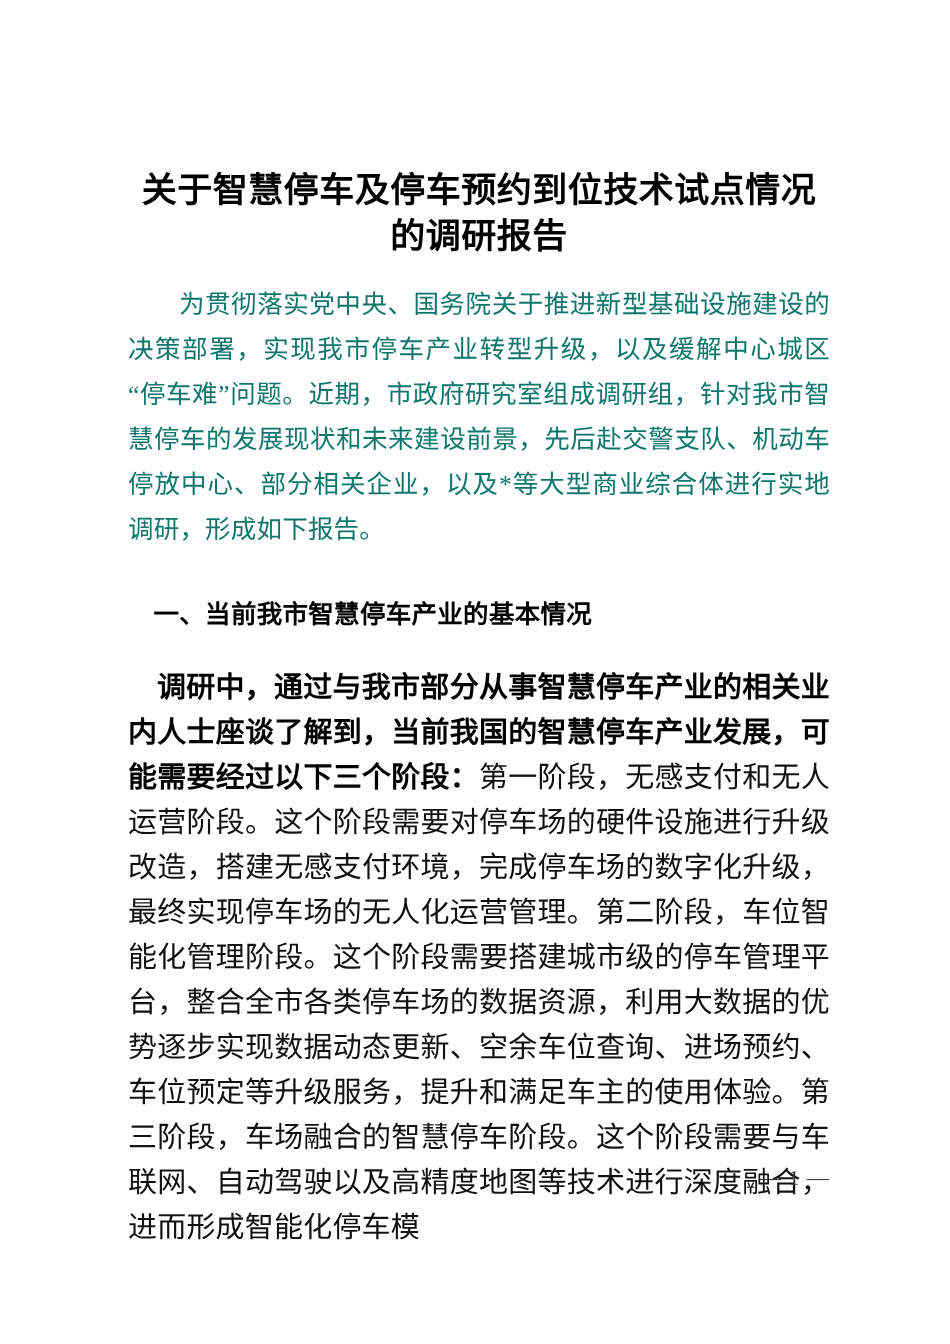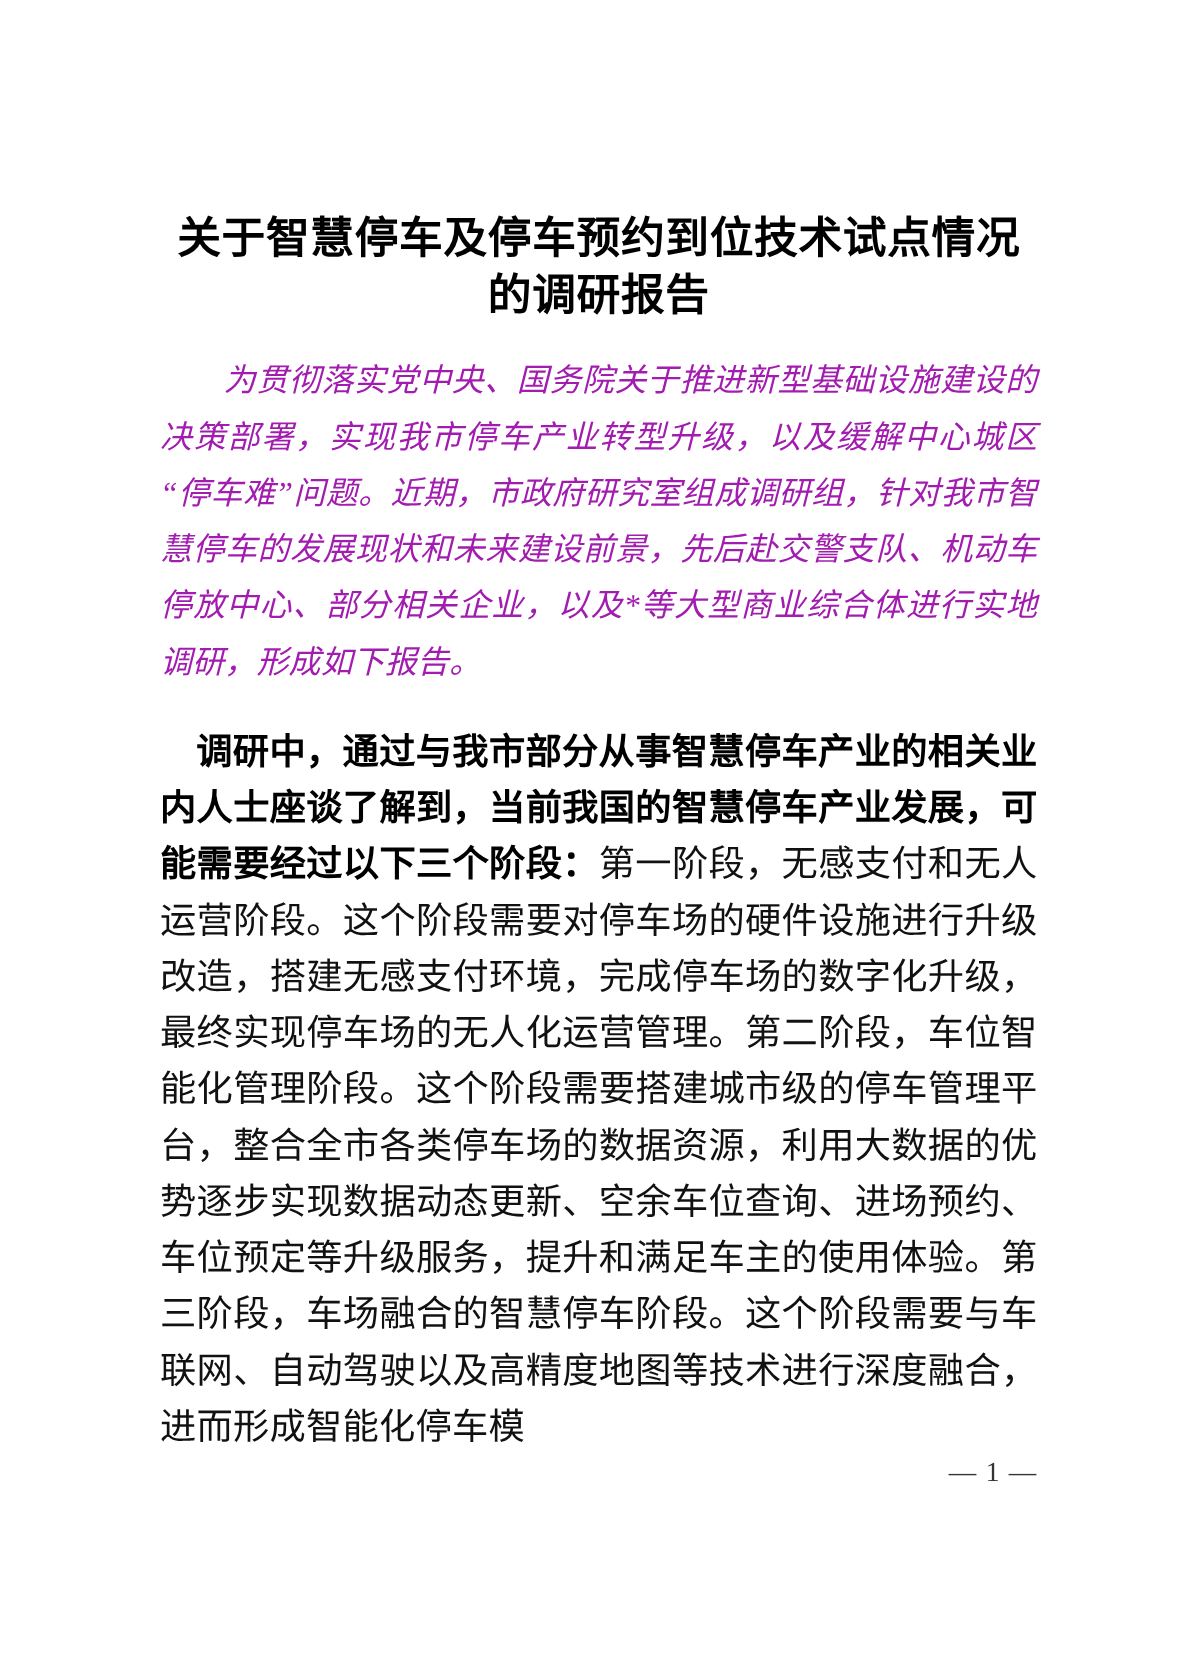--- a/index.html
+++ b/index.html
@@ -50,22 +50,21 @@
 
   
   .para {
     margin: 0;
     font-size: 25.5px;
     line-height: 45px;
     text-align: justify;
     text-justify: inter-ideograph;
     text-align-last: left;
     letter-spacing: 0.2px;
-    color: #a21caf;
-    font-style: italic;
+    color: #0f766e;
   }
 
   .para-lead {
     margin-top: 22px;
     text-indent: 2em;
   }
 
   
   .serif-body {
     font-family: "Liberation Serif", "DejaVu Serif", serif;
@@ -126,20 +125,21 @@
 <body>
 
 <div class="page">
 
   <div class="content">
 
     <h1 class="doc-title">关于智慧停车及停车预约到位技术试点情况的调研报告</h1>
 
     <p class="para para-lead serif-body">为贯彻落实党中央、国务院关于推进新型基础设施建设的决策部署，实现我市停车产业转型升级，以及缓解中心城区“停车难”问题。近期，市政府研究室组成调研组，针对我市智慧停车的发展现状和未来建设前景，先后赴交警支队、机动车停放中心、部分相关企业，以及*等大型商业综合体进行实地调研，形成如下报告。</p>
 
+    <h2 class="section-heading">一、当前我市智慧停车产业的基本情况</h2>
 
     <p class="para-emph">
       <span class="emph-run">调研中，通过与我市部分从事智慧停车产业的相关业内人士座谈了解到，当前我国的智慧停车产业发展，可能需要经过以下三个阶段：</span><span class="normal-run">第一阶段，无感支付和无人运营阶段。这个阶段需要对停车场的硬件设施进行升级改造，搭建无感支付环境，完成停车场的数字化升级，最终实现停车场的无人化运营管理。第二阶段，车位智能化管理阶段。这个阶段需要搭建城市级的停车管理平台，整合全市各类停车场的数据资源，利用大数据的优势逐步实现数据动态更新、空余车位查询、进场预约、车位预定等升级服务，提升和满足车主的使用体验。第三阶段，车场融合的智慧停车阶段。这个阶段需要与车联网、自动驾驶以及高精度地图等技术进行深度融合，进而形成智能化停车模</span>
     </p>
 
   </div>
 
   <div class="page-footer">
     <span>— 1 —</span>
   </div>

